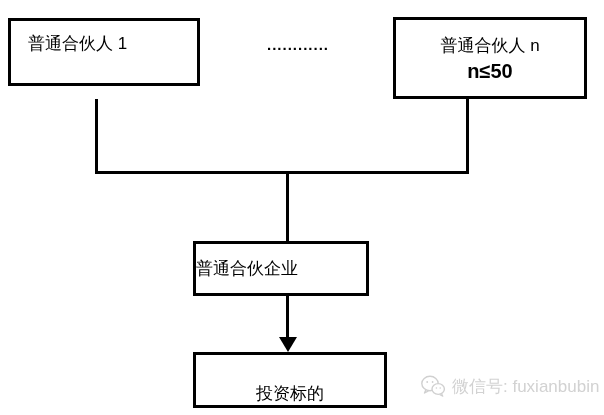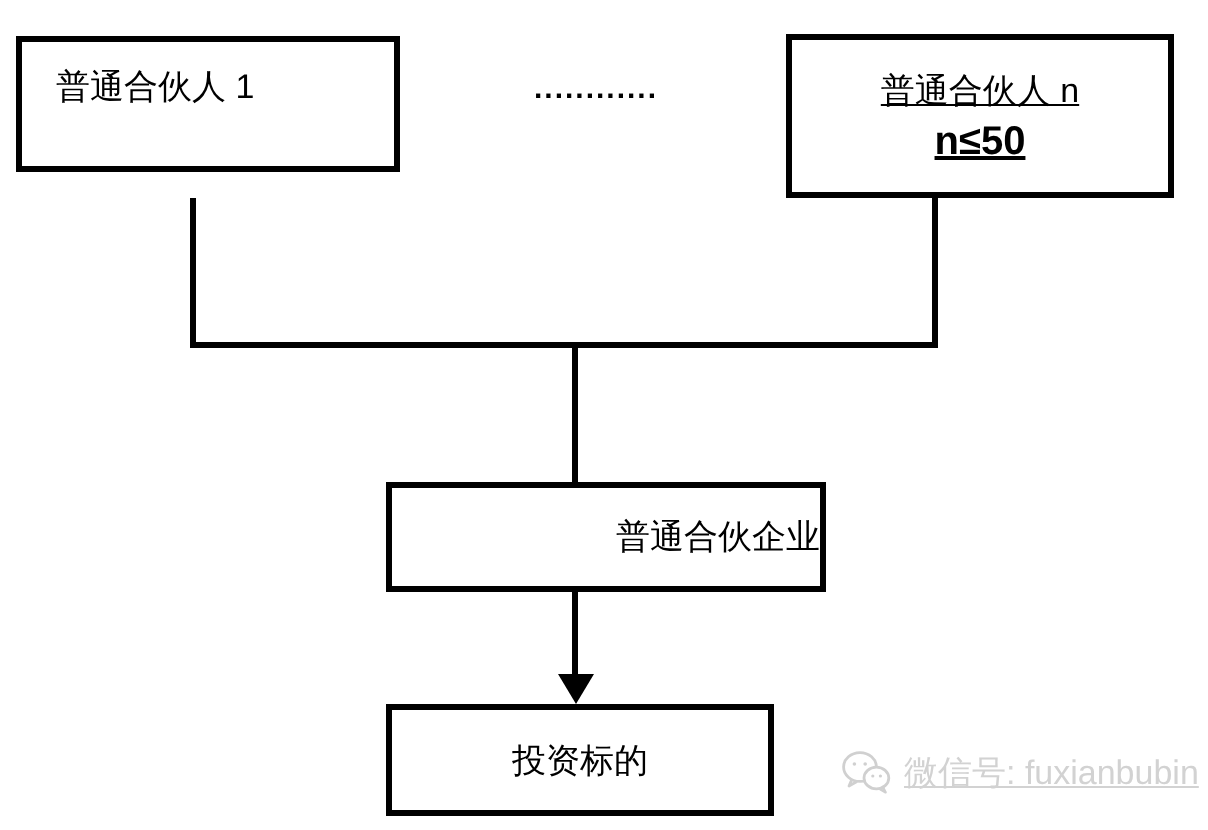--- a/index.html
+++ b/index.html
@@ -24,33 +24,32 @@
     font-size: 17px;
   }
   .node-gp1 {
     left: 8px; top: 18px; width: 192px; height: 68px;
     padding: 11px 0 0 17px;
   }
   .node-gpn {
     left: 393px; top: 17px; width: 194px; height: 82px;
     display: flex; flex-direction: column; align-items: center; justify-content: center;
     gap: 3px;
-    text-decoration: underline;
   }
   .node-gpn .line2 {
     font-size: 20px;
     font-weight: bold;
   }
   .node-mid {
-    left: 193px; top: 241px; width: 220px; height: 55px;
-    display: flex; align-items: center; justify-content: flex-end;
+    left: 193px; top: 241px; width: 176px; height: 55px;
+    display: flex; align-items: center; justify-content: flex-start;
   }
   .node-bottom {
     left: 193px; top: 352px; width: 194px; height: 56px;
-    display: flex; align-items: center; justify-content: center;
+    display: flex; align-items: flex-end; justify-content: center;
   }
   .dots {
     position: absolute;
     left: 238px; top: 30px; width: 120px; height: 30px;
     line-height: 30px;
     text-align: center;
     font-weight: bold;
     font-size: 15px;
     letter-spacing: 1px;
     color: #000000;
@@ -75,21 +74,20 @@
   .watermark {
     position: absolute;
     left: 420px; top: 374px;
     display: flex;
     align-items: center;
     gap: 6px;
     color: #d2d2d2;
     font-size: 17px;
     text-shadow: 1px 1px 0 #ffffff;
     white-space: nowrap;
-    text-decoration: underline;
   }
   .watermark svg { display: block; }
 </style>
 </head>
 <body>
 
 <div class="canvas">
 
   <div class="node node-gp1">
     <span>普通合伙人 1</span>

